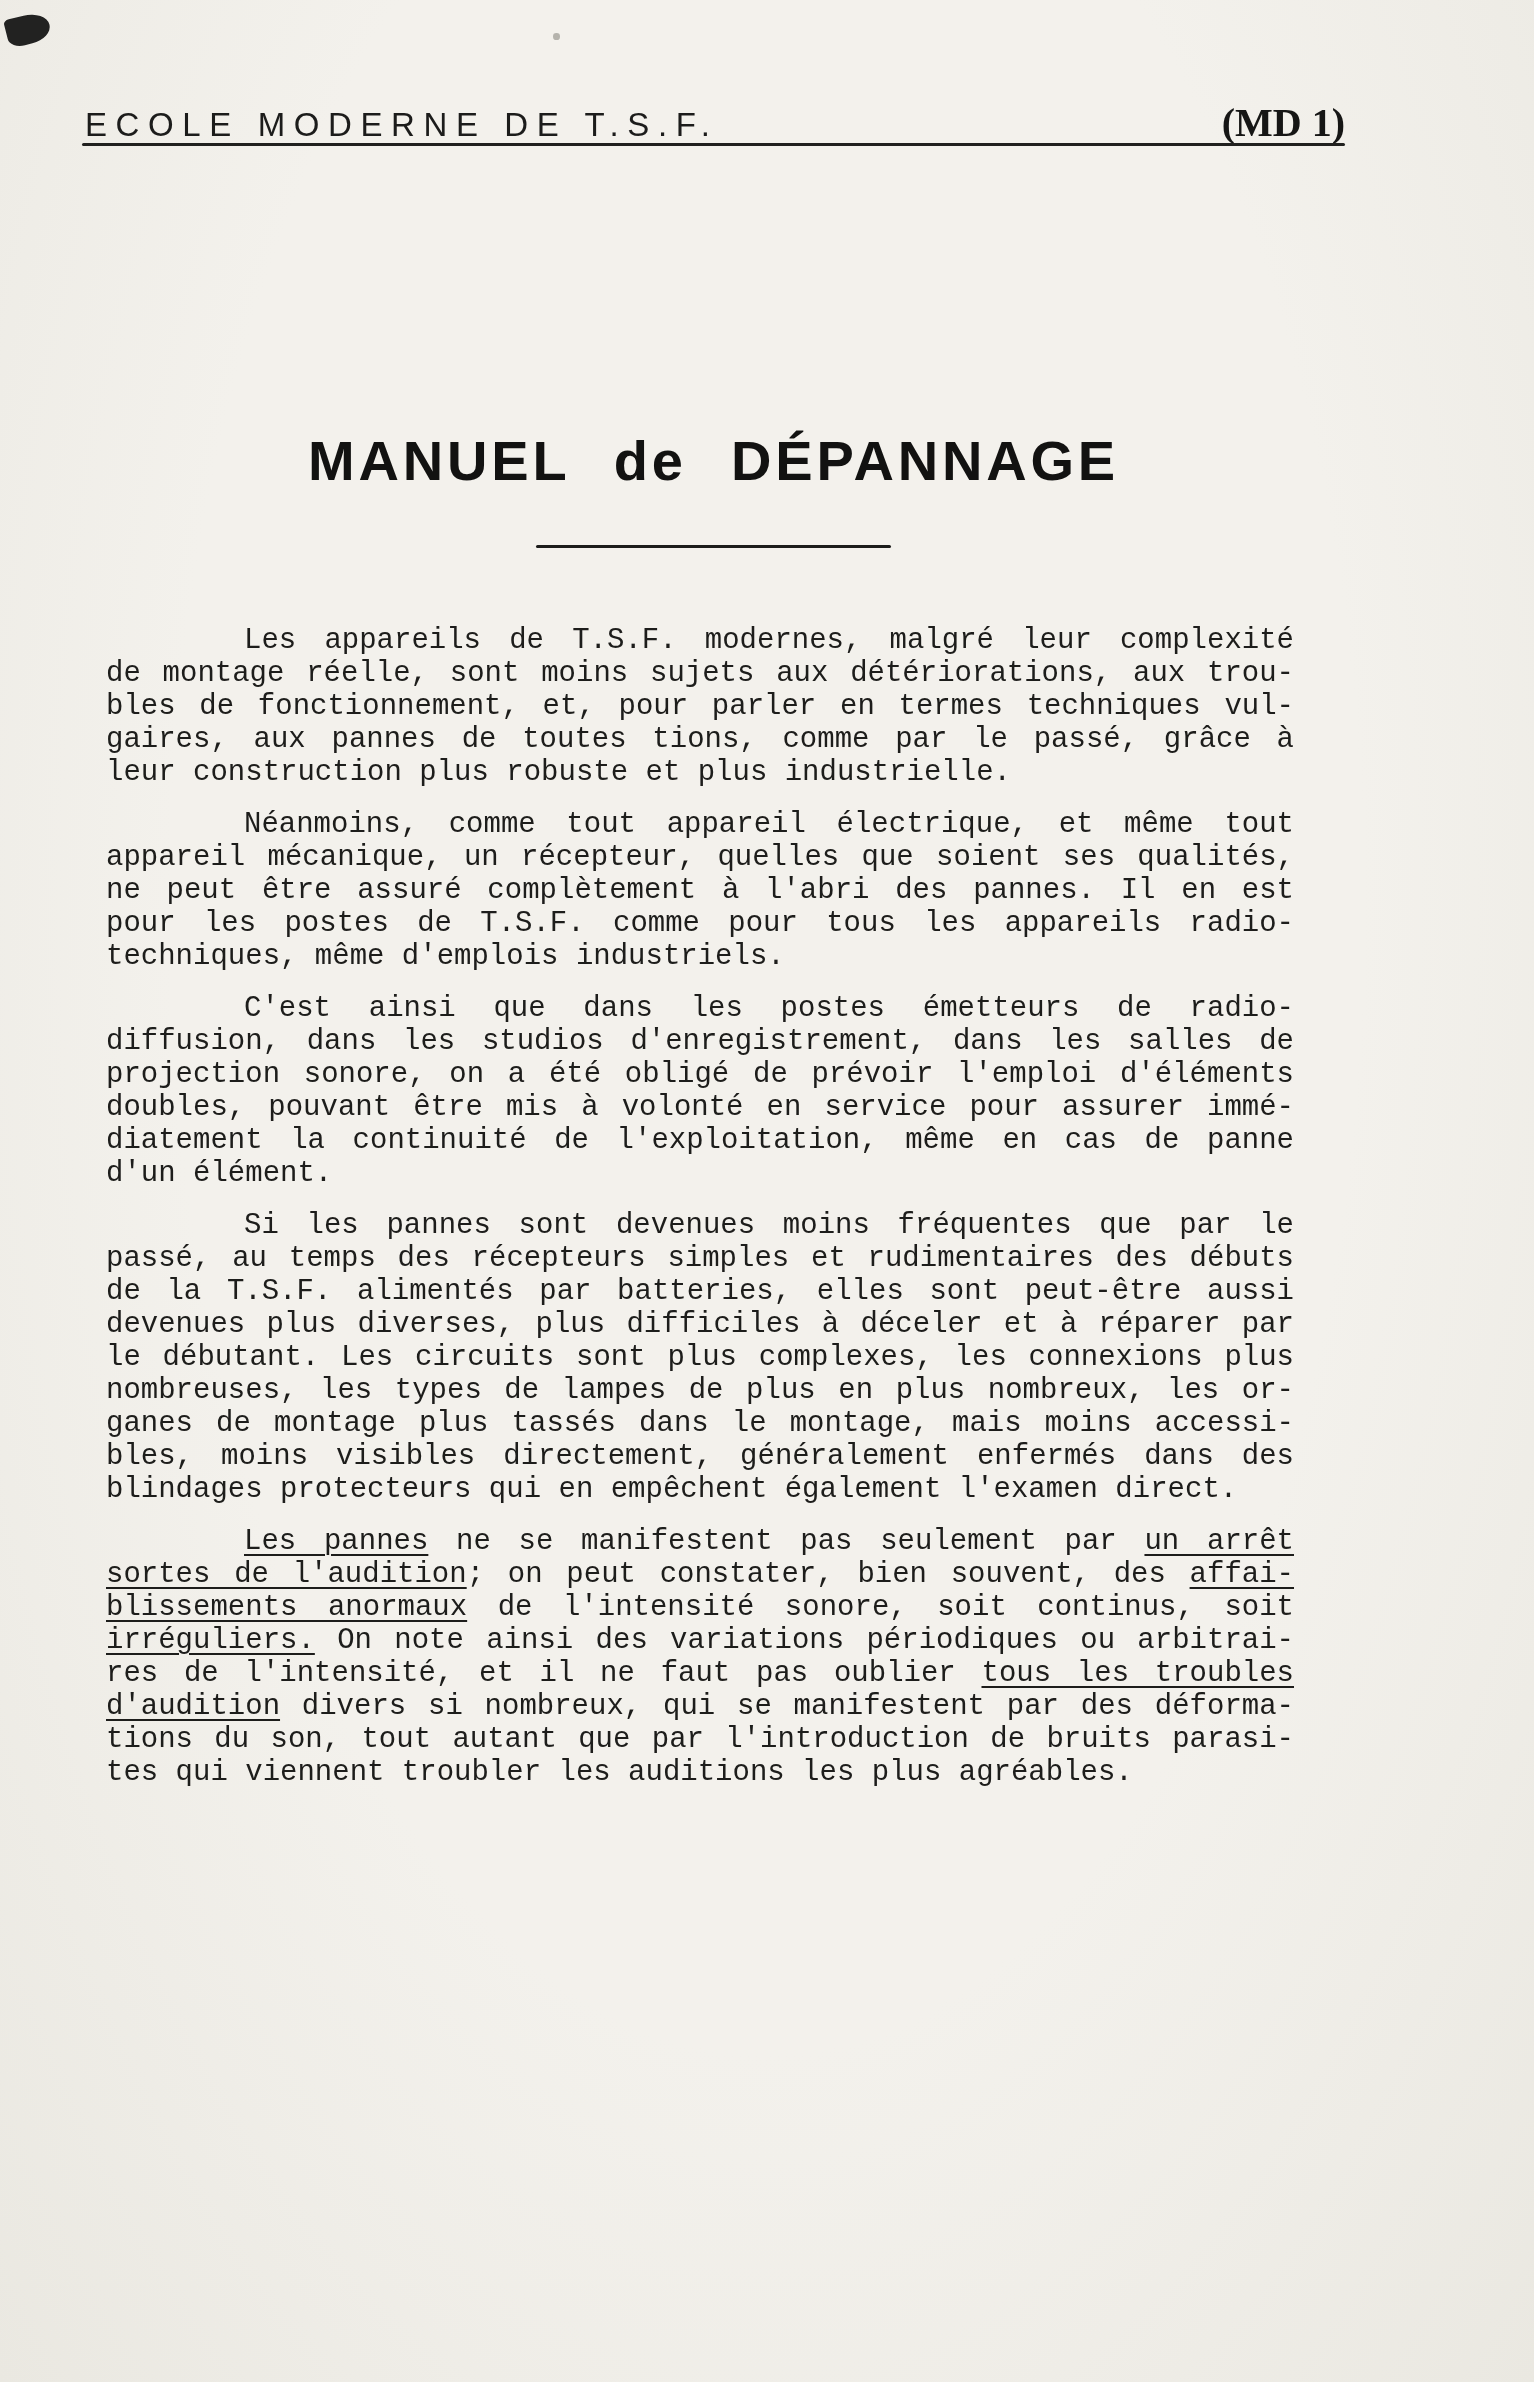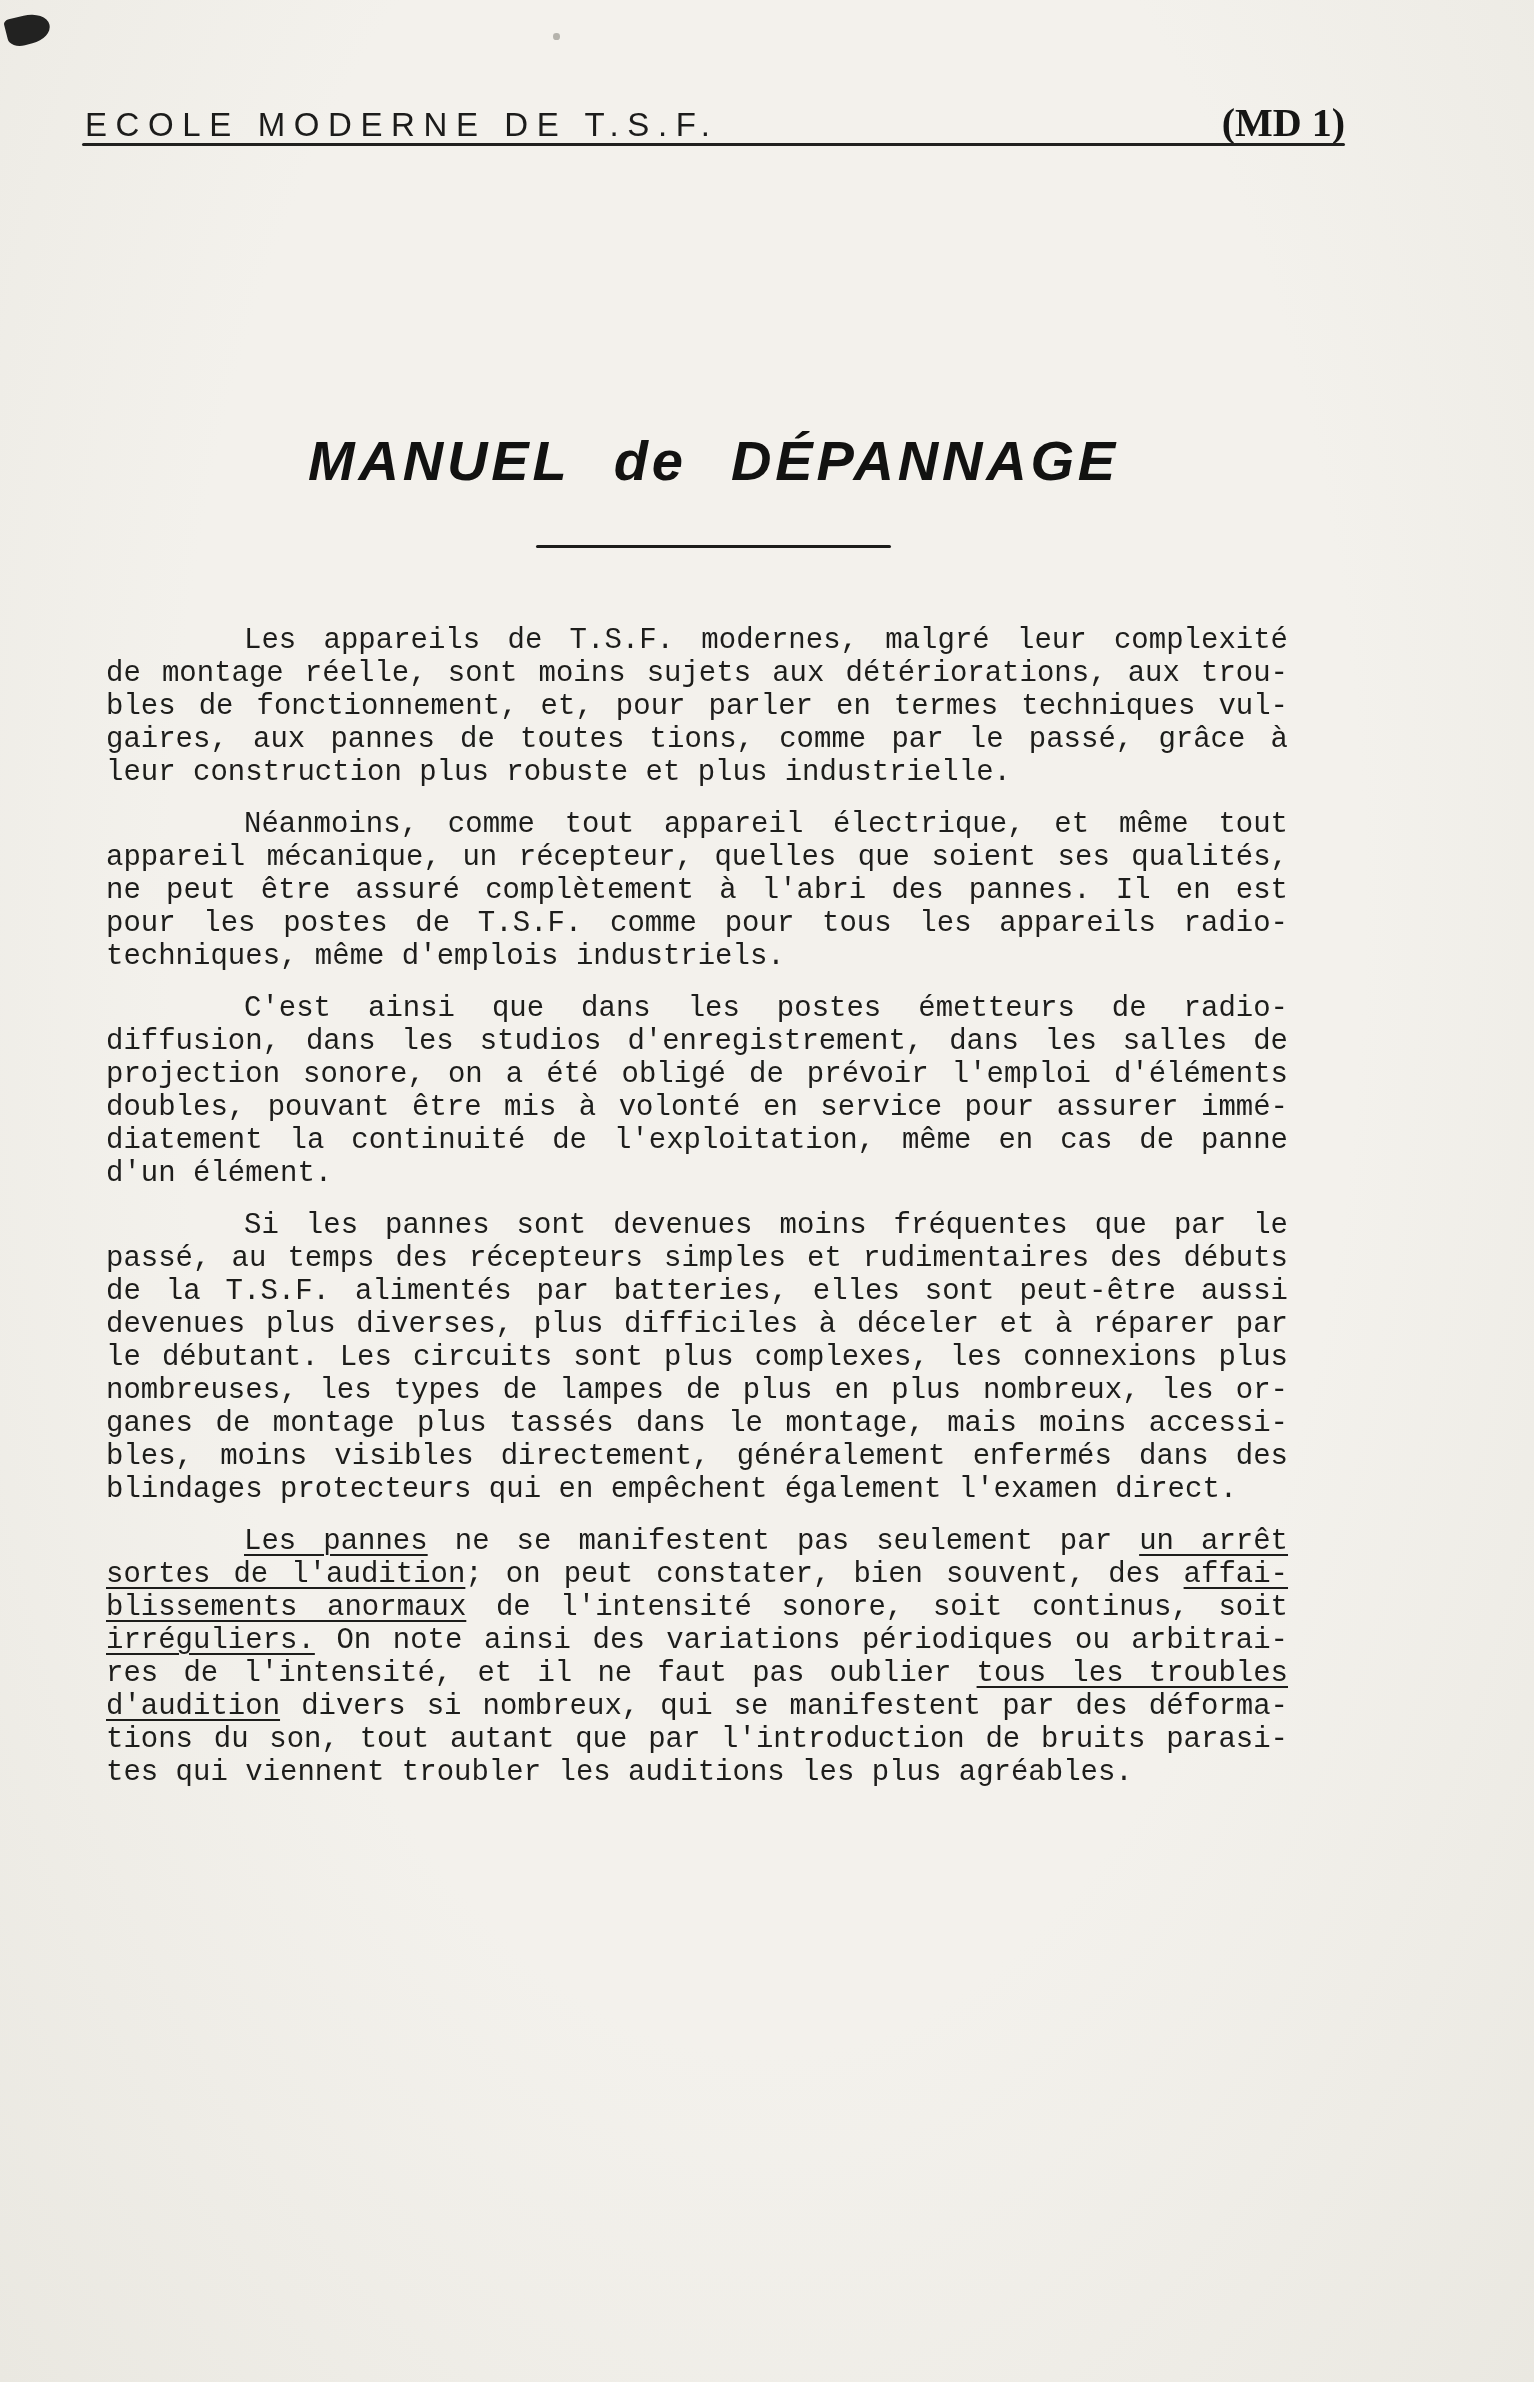--- a/index.html
+++ b/index.html
@@ -53,34 +53,33 @@
   
   .title-block {
     position: absolute; left: 82px; top: 428px; width: 1263px;
     text-align: center;
   }
   .page-title {
     font-family: "Liberation Sans", sans-serif;
     font-weight: bold; font-size: 56px;
     letter-spacing: 3.8px; word-spacing: 25px;
     color: #121211;
-    font-style: italic;
   }
   .title-rule {
     width: 355px; height: 2.9px; background: #1c1c1a;
     margin: 52px auto 0; border-radius: 1.9px;
   }
 
   
   .body-text {
     position: absolute; left: 106px; top: 624px; width: 1191px;
     font-family: "Liberation Mono", monospace;
     font-size: 29px; line-height: 33px; color: #1d1d1b;
   }
-  .para { margin: 0 9px 19px 0; }
+  .para { margin: 0 3px 19px 0; }
   .line { text-align: justify; text-align-last: justify; }
   .line.last { text-align-last: left; }
   .line.indent { padding-left: 138px; }
   .u {
     text-decoration: underline;
     text-decoration-thickness: 2.4px;
     text-underline-offset: 4.8px;
   }
 </style>
 </head>

